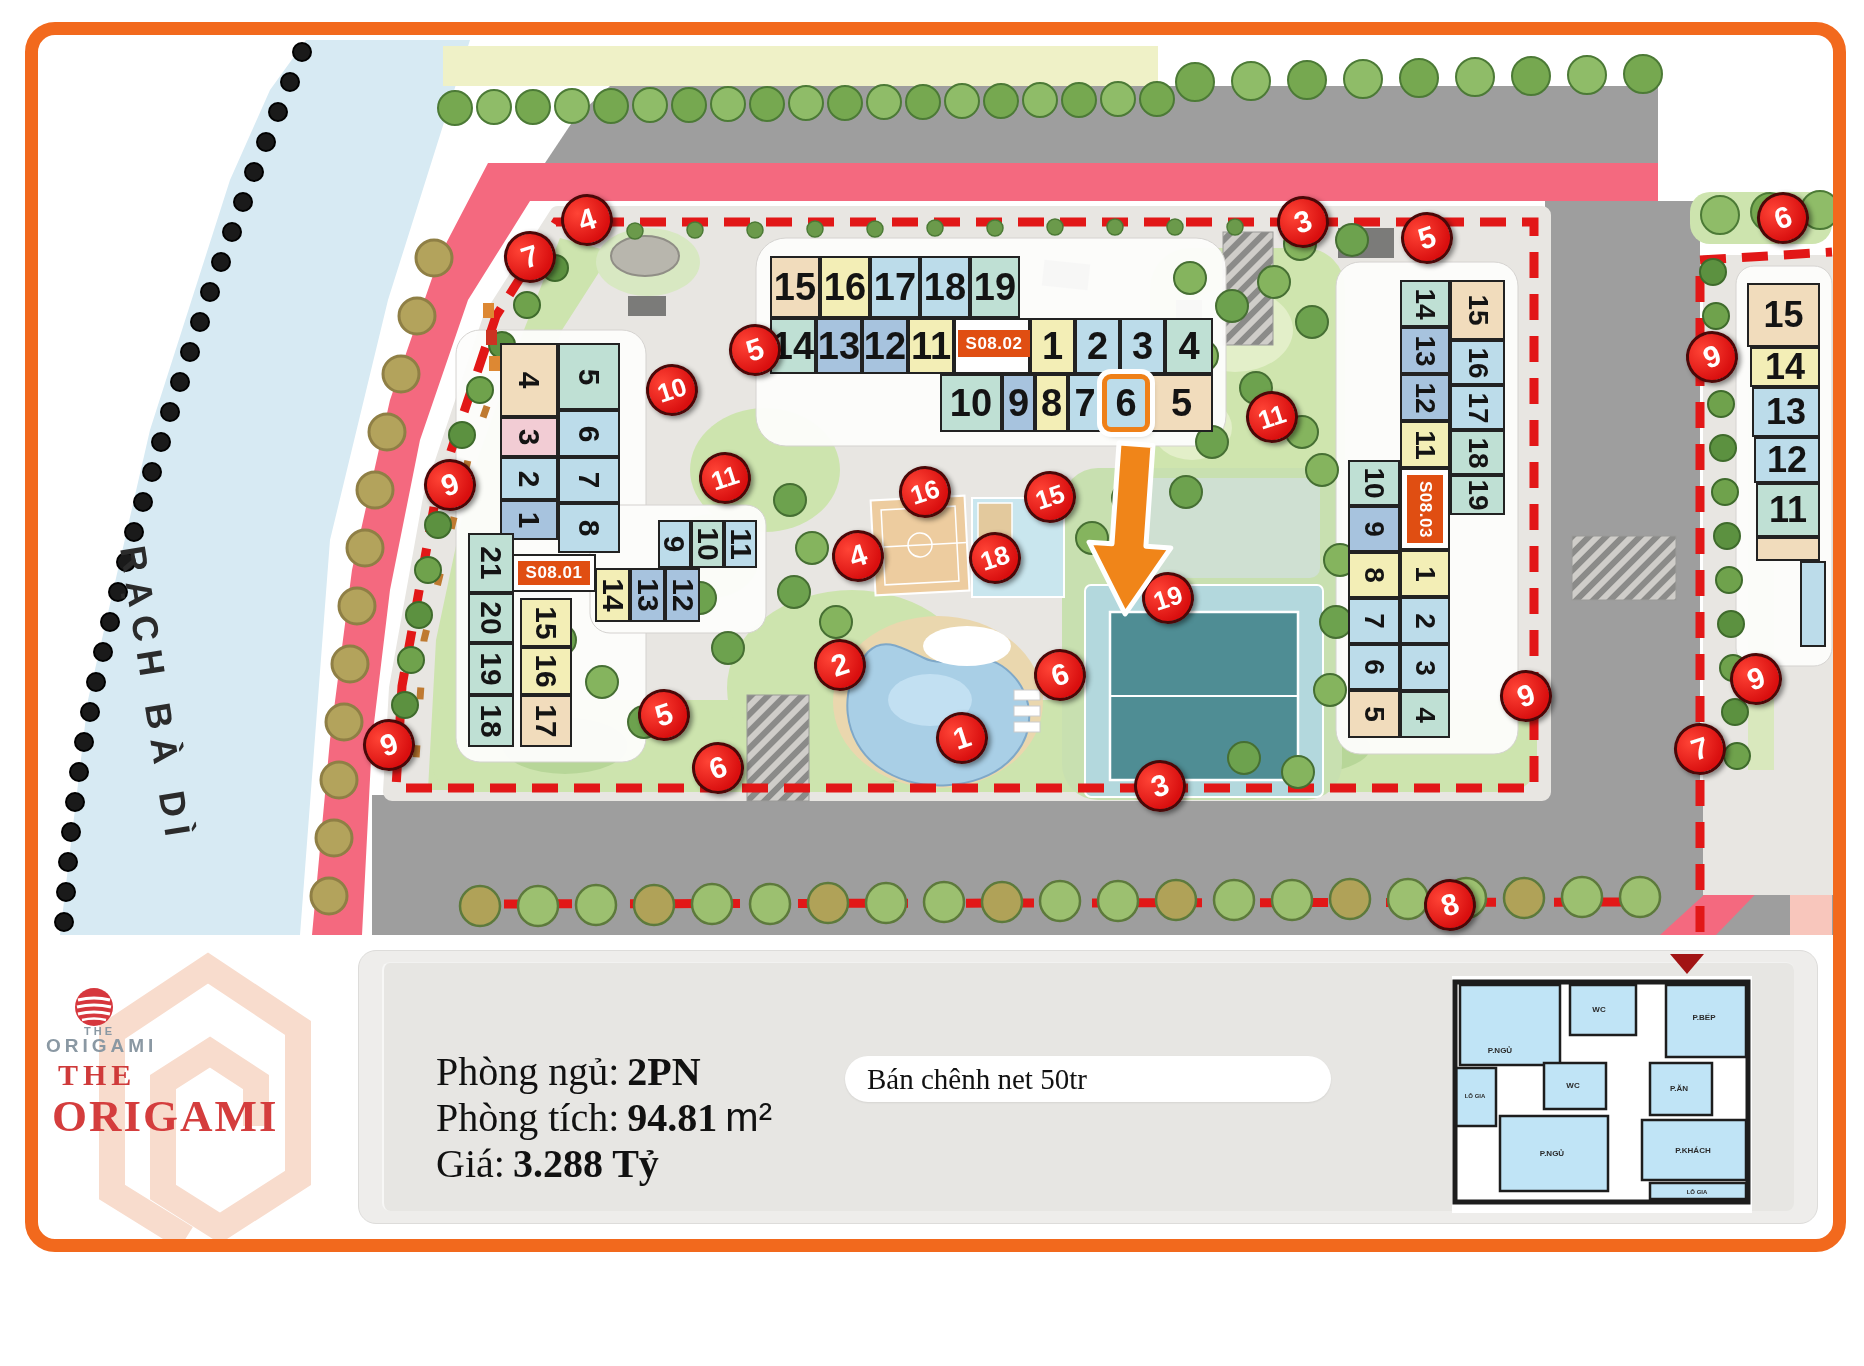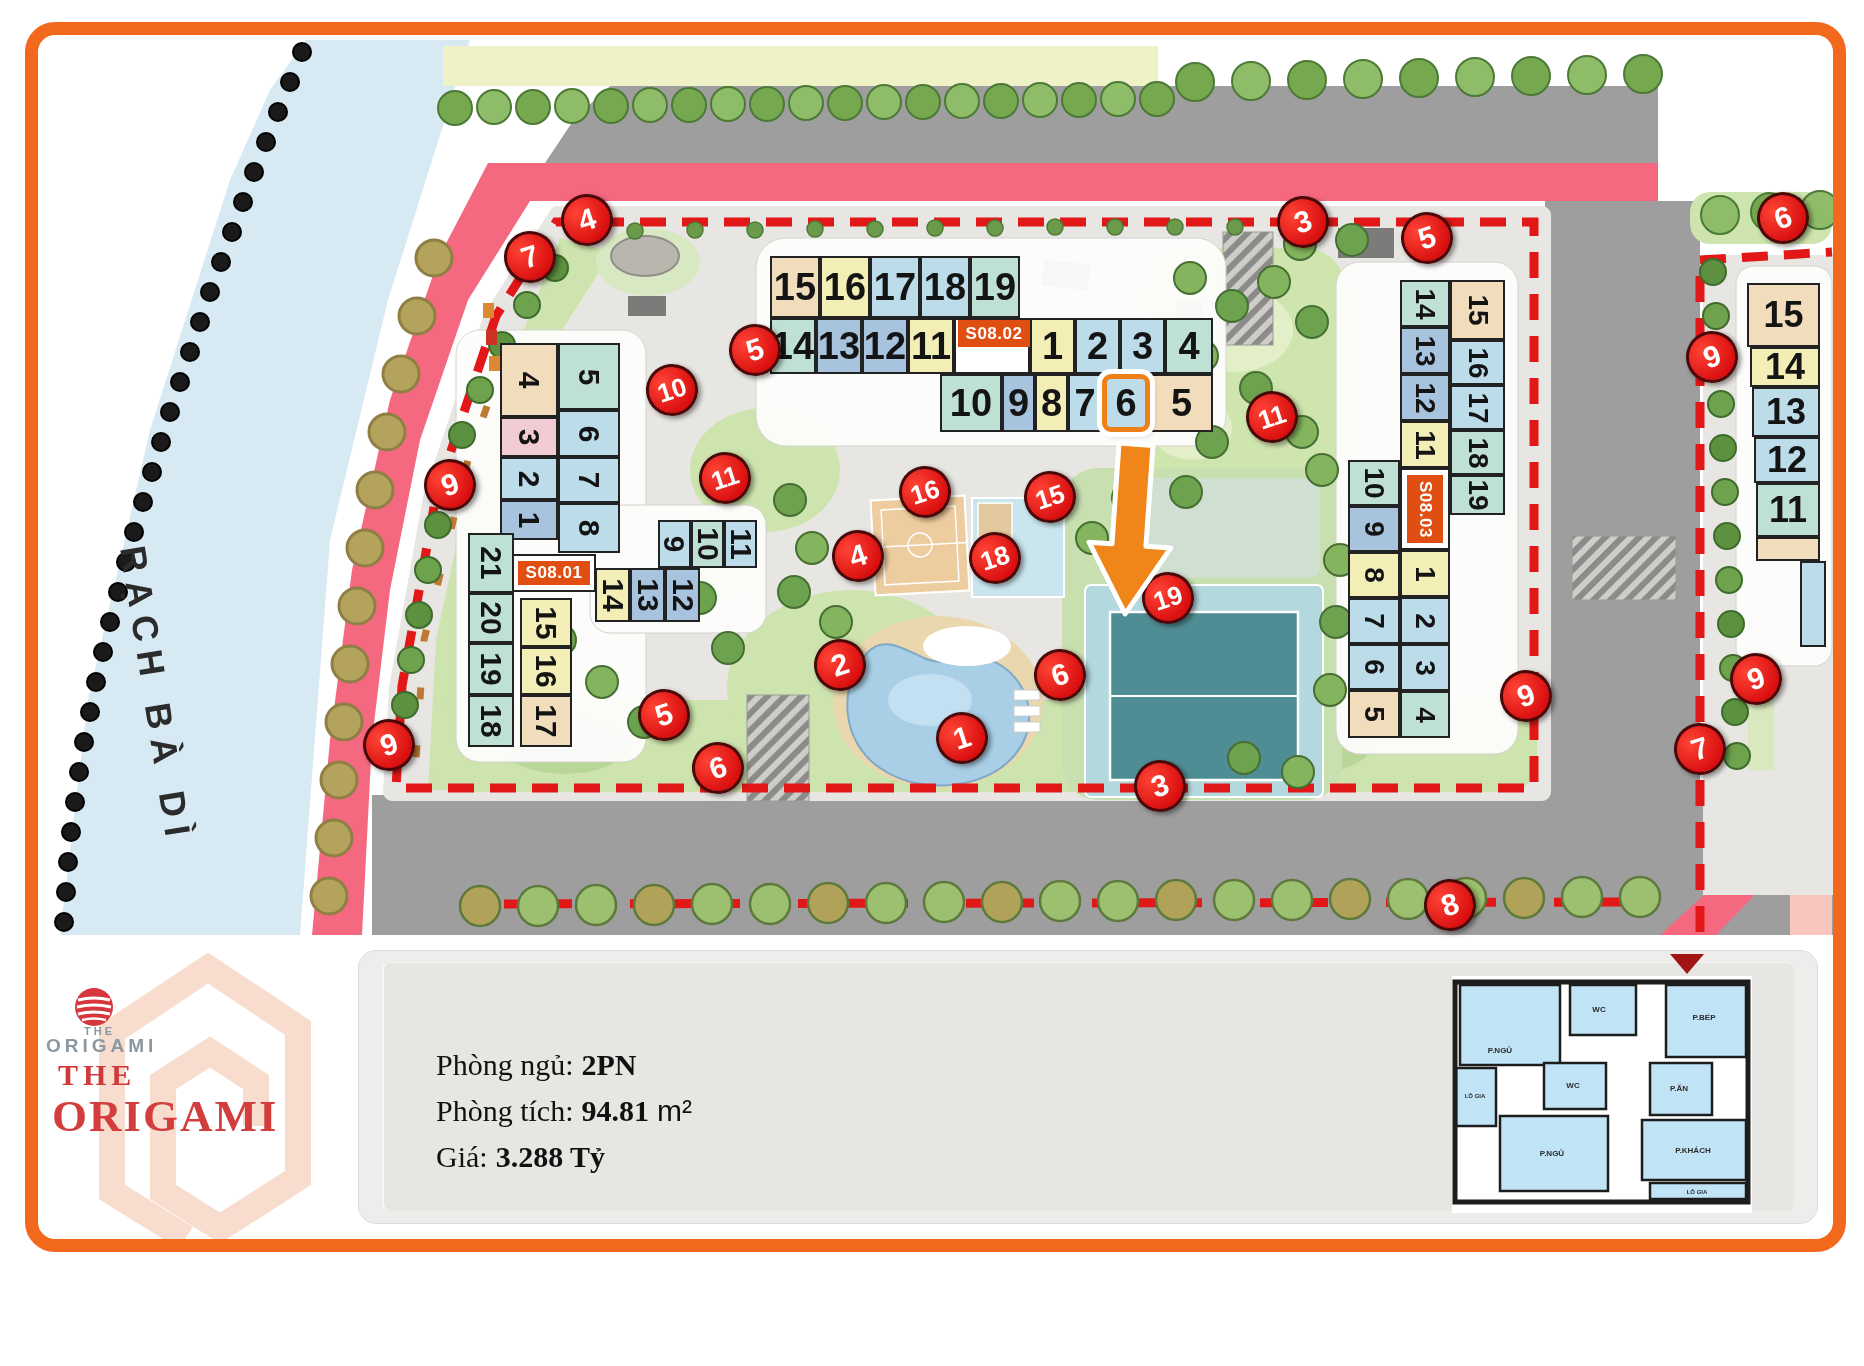--- a/index.html
+++ b/index.html
@@ -22,21 +22,21 @@
           background:radial-gradient(circle at 35% 30%,#ff4436,#d90f0f 72%);
           border:3px solid #4a0808;color:#fff;font-weight:700;display:flex;align-items:center;justify-content:center;
           transform:translate(-50%,-50%) rotate(-18deg);box-shadow:2px 3px 5px rgba(0,0,0,.45);z-index:8;box-sizing:border-box;}
   
   #panel{position:absolute;left:358px;top:950px;width:1458px;height:272px;background:#eeedeb;
          border:1px solid #dddcda;border-radius:18px;z-index:3;}
   #panel-inner{position:absolute;left:382px;top:962px;width:1410px;height:248px;background:#e7e6e3;
          border-radius:8px;border-left:2px solid #f7f7f6;border-top:1px solid #f2f2f1;z-index:3;}
   #panel-title{position:absolute;left:542px;top:972px;font-family:"Liberation Serif",serif;font-weight:700;
          font-size:56px;color:#e8611c;z-index:5;}
-  #fields{position:absolute;left:436px;top:1048px;z-index:5;font-family:"Liberation Serif",serif;font-size:30px;color:#111;}
+  #fields{position:absolute;left:436px;top:1048px;z-index:5;font-family:"Liberation Serif",serif;font-size:40px;color:#111;}
   #fields .row{margin-bottom:13px;height:33px;}
   #fields .val{font-weight:700;margin-left:8px;}
   #fields .unit{font-family:"Liberation Sans",sans-serif;font-weight:400;margin-left:8px;}
   #note-input{position:absolute;left:845px;top:1056px;width:486px;height:46px;background:#fff;border-radius:23px;
          z-index:5;font-family:"Liberation Serif",serif;font-size:29px;color:#111;line-height:46px;
          padding-left:22px;box-sizing:border-box;box-shadow:0 1px 2px rgba(0,0,0,.08);}
   
   .logo-txt{position:absolute;z-index:5;}
   #logo-the-sm{left:84px;top:1025px;font-size:11px;font-weight:700;color:#8a98a3;letter-spacing:3px;}
   #logo-origami-sm{left:46px;top:1035px;font-size:19px;font-weight:700;color:#8a98a3;letter-spacing:4px;}
@@ -381,21 +381,21 @@
       <div class="cell" style="left: 1068px; top: 374px; width: 34px; height: 58px; background: rgb(188, 220, 234); font-size: 38px;">
         <span class="n">7</span>
       </div>
       <div class="cell hl" style="left: 1102px; top: 374px; width: 48px; height: 58px; background: rgb(188, 220, 234); font-size: 38px;">
         <span class="n">6</span>
       </div>
       <div class="cell" style="left: 1150px; top: 374px; width: 63px; height: 58px; background: rgb(241, 220, 188); font-size: 38px;">
         <span class="n">5</span>
       </div>
       <div class="blk-white" style="left: 954px; top: 318px; width: 76px; height: 56px;"></div>
-      <div class="blk-label" style="left: 958px; top: 320px; width: 72px; height: 27px;">S08.02</div>
+      <div class="blk-label" style="left: 958px; top: 330px; width: 72px; height: 27px;">S08.02</div>
       <div class="cell" style="left: 500px; top: 343px; width: 58px; height: 74px; background: rgb(241, 220, 188); font-size: 30px;">
         <span class="n r90">4</span>
       </div>
       <div class="cell" style="left: 500px; top: 417px; width: 58px; height: 40px; background: rgb(242, 204, 212); font-size: 30px;">
         <span class="n r90">3</span>
       </div>
       <div class="cell" style="left: 500px; top: 457px; width: 58px; height: 43px; background: rgb(188, 220, 234); font-size: 30px;">
         <span class="n r90">2</span>
       </div>
       <div class="cell" style="left: 500px; top: 500px; width: 58px; height: 40px; background: rgb(167, 195, 222); font-size: 30px;">
@@ -567,20 +567,21 @@
       <span>Phòng ngủ:</span><span class="val">2PN</span>
     </div>
     <div class="row">
       <span>Phòng tích:</span><span class="val">94.81</span><span class="unit">m²</span>
     </div>
     <div class="row">
       <span>Giá:</span><span class="val">3.288 Tỷ</span>
     </div>
   </div>
 
+  <div id="note-input">Bán chênh net 50tr</div>
 
   <svg id="logo-mark" width="40" height="40" viewBox="0 0 40 40">
     <circle cx="20" cy="20" r="19" fill="#d6373d"></circle>
     <path d="M4,13 Q20,9 36,13" stroke="#fff" stroke-width="3" fill="none"></path>
     <path d="M3,20 Q20,16 37,20" stroke="#fff" stroke-width="3" fill="none"></path>
     <path d="M4,27 Q20,23 36,27" stroke="#fff" stroke-width="3" fill="none"></path>
     <path d="M8,33 Q20,30 32,33" stroke="#fff" stroke-width="2.5" fill="none"></path>
   </svg>
   <div class="logo-txt" id="logo-the-sm">THE</div>
   <div class="logo-txt" id="logo-origami-sm">ORIGAMI</div>

